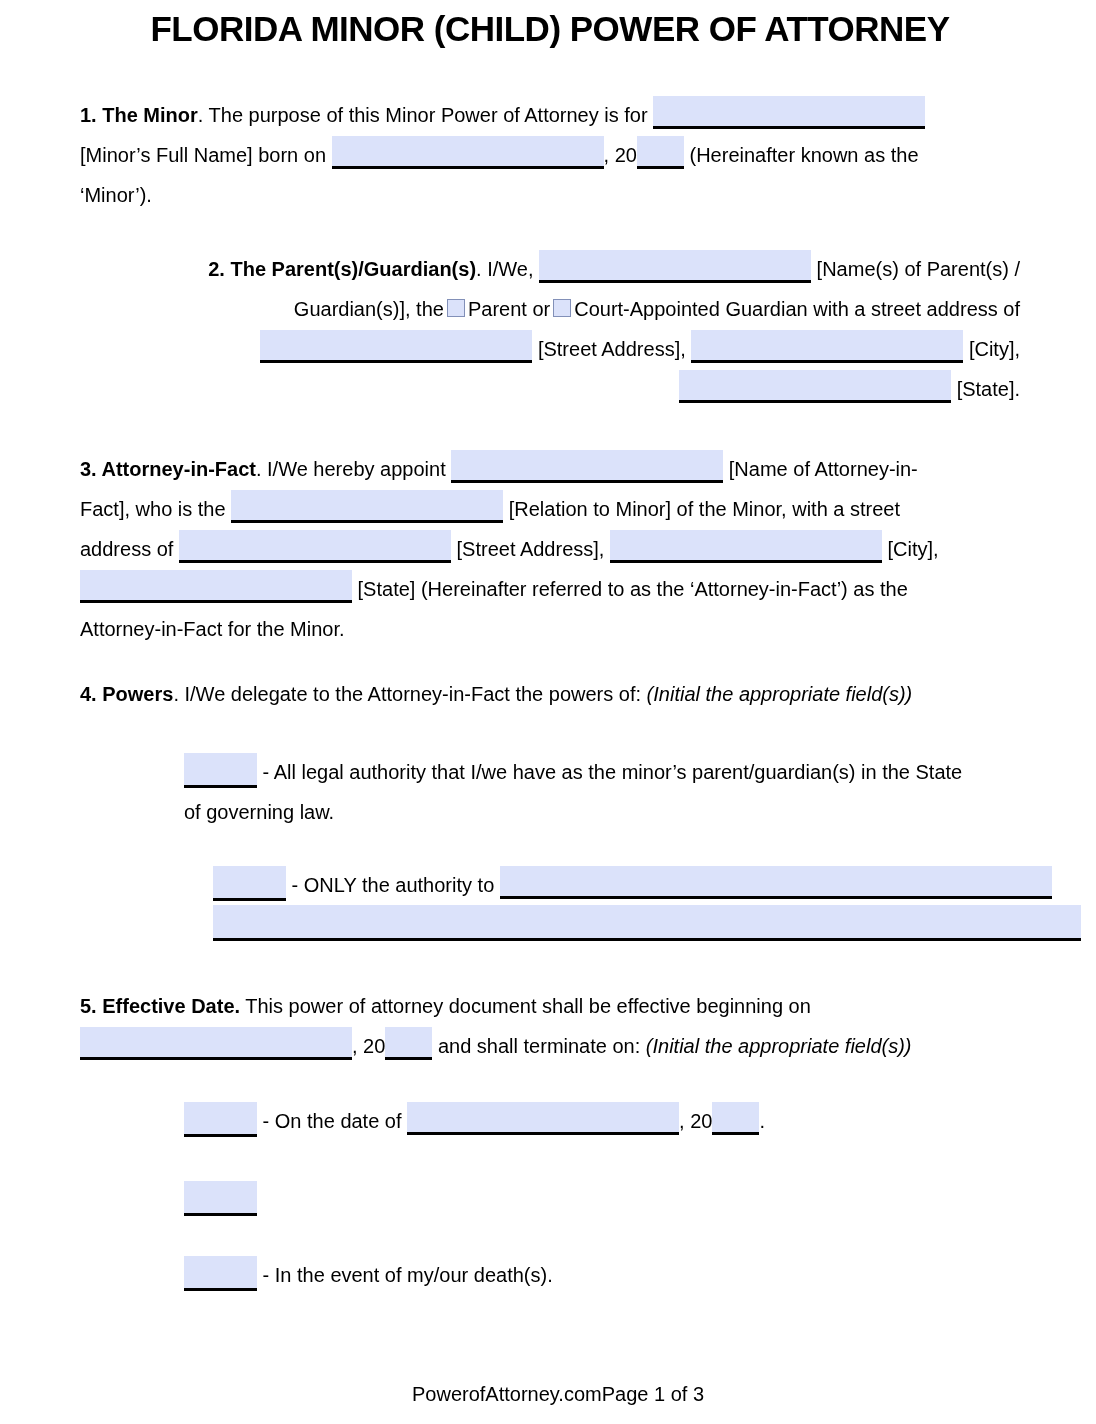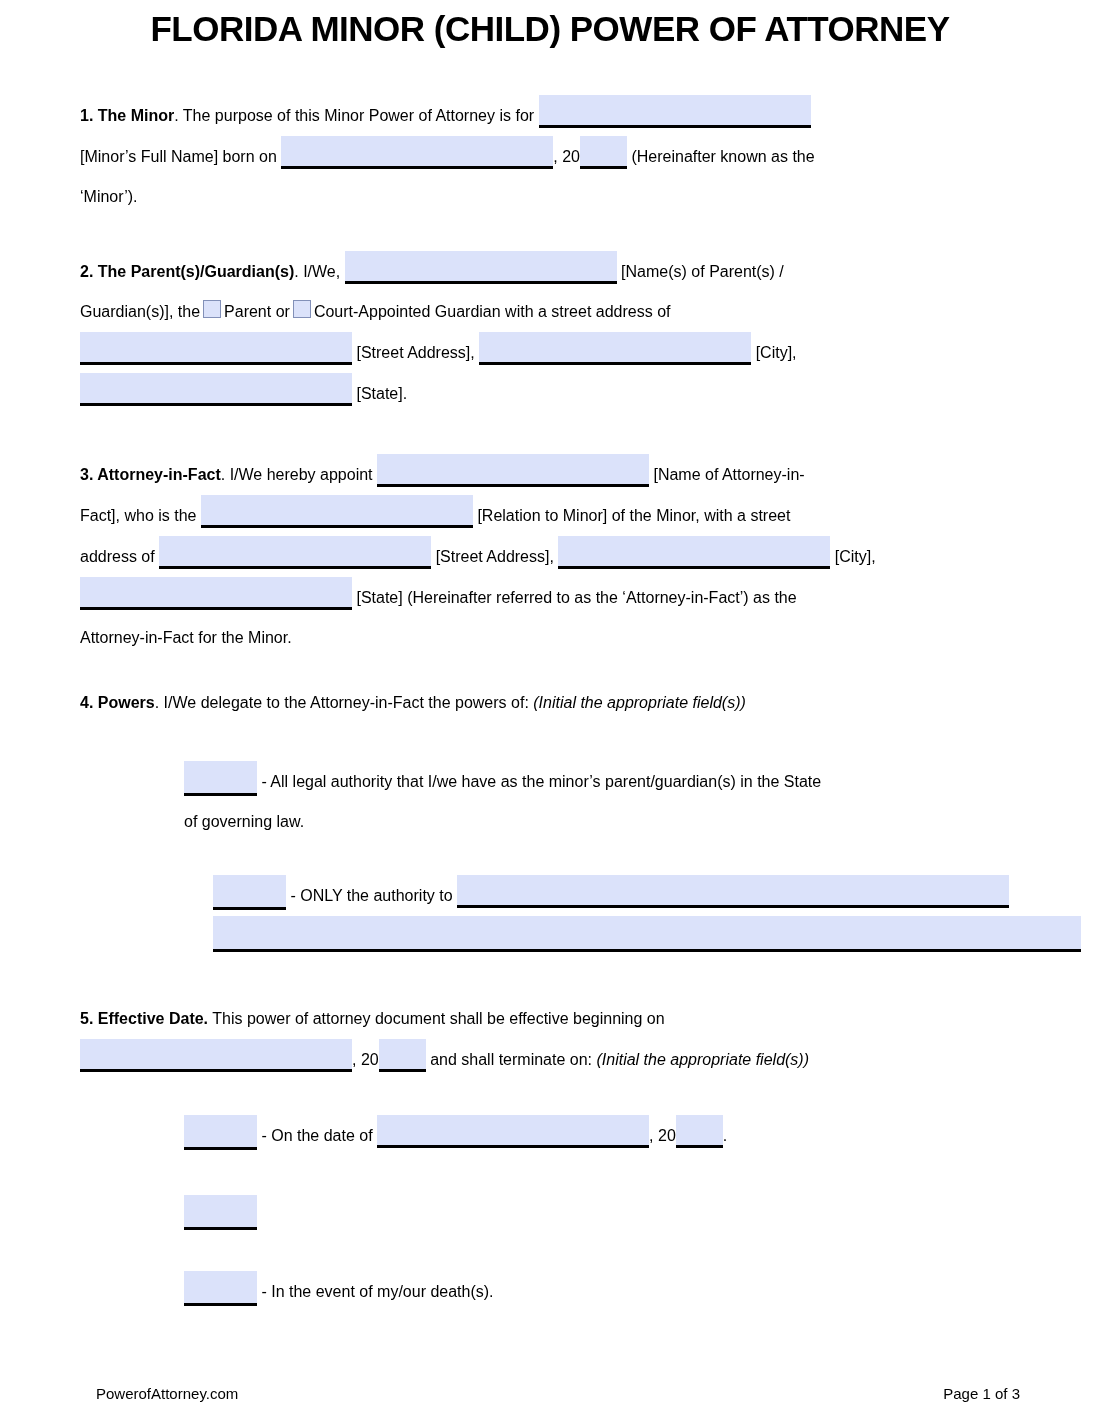--- a/index.html
+++ b/index.html
@@ -17,21 +17,21 @@
   .doc-title {
     text-align: center;
     font-weight: bold;
     font-size: 35px;
     letter-spacing: -0.5px;
     line-height: 42px;
     white-space: nowrap;
   }
   .para { margin: 0; }
   .line {
-    font-size: 16px;
+    font-size: 20px;
     line-height: 40px;
     white-space: nowrap;
   }
   .line b { font-weight: bold; }
   .line i { font-style: italic; }
   .blank {
     display: inline-block;
     width: 272px;
     height: 30px;
     background: #dbe2fa;
@@ -47,37 +47,37 @@
     width: 16px;
     height: 16px;
     background: #dbe2fa;
     border: 1.5px solid #8290b8;
     vertical-align: -1px;
     margin: 0 3px;
     box-sizing: content-box;
   }
   .item { margin-left: 104px; }
   #sec1 { margin-top: 45px; }
-  #sec2 { margin-top: 34px; }
+  #sec2 { margin-top: 34px; text-align: right; }
   #sec3 { margin-top: 40px; }
   #sec4-intro { margin-top: 25px; }
   #sec4-item1 { margin-top: 38px; }
   #sec4-item2 { margin-top: 33px; padding-left: 29px; }
   #sec5 { margin-top: 39px; }
   #sec5-item1 { margin-top: 35px; }
   #sec5-item2 { margin-top: 39px; }
   #sec5-item3 { margin-top: 35px; }
   .footer {
     position: absolute;
     top: 1381px;
     left: 96px;
     right: 76px;
     display: flex;
-    justify-content: space-between;
-    font-size: 15px;
+    justify-content: center;
+    font-size: 20px;
     line-height: 26px;
   }
 </style>
 </head>
 <body>
 
 <div class="page">
 
   <div class="doc-title">FLORIDA MINOR (CHILD) POWER OF ATTORNEY</div>
 

